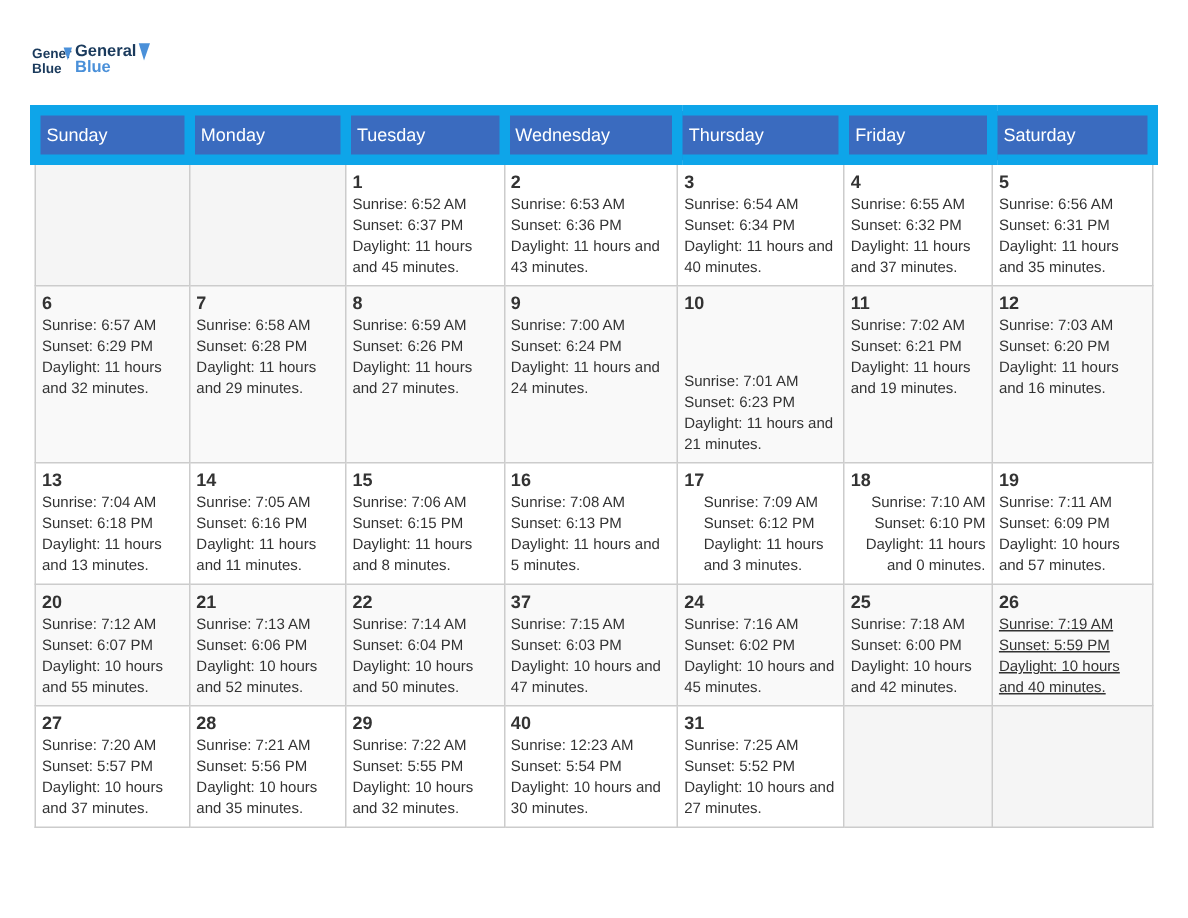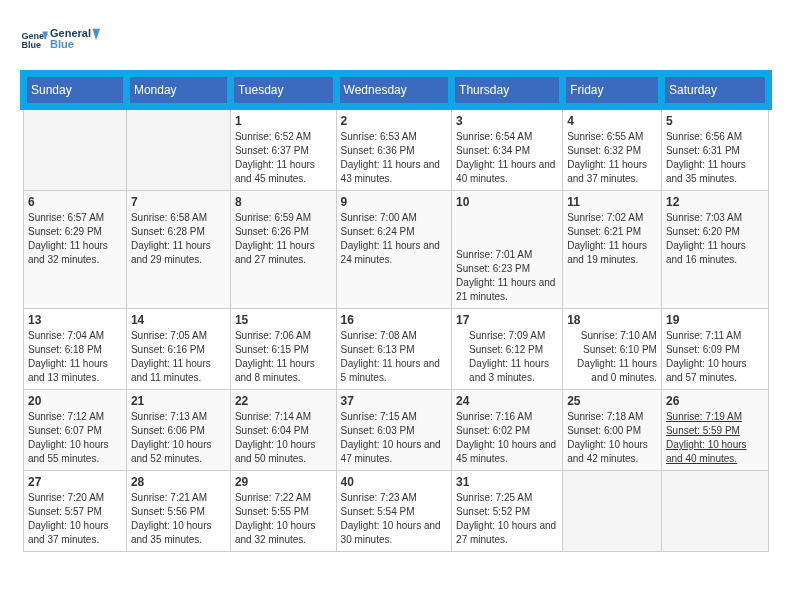--- a/index.html
+++ b/index.html
@@ -296,21 +296,21 @@
 Daylight: 10 hours and 35 minutes.</div>
         </td>
         <td>
           <span class="day-num">29</span>
           <div class="day-info" style="white-space: pre-line;">Sunrise: 7:22 AM
 Sunset: 5:55 PM
 Daylight: 10 hours and 32 minutes.</div>
         </td>
         <td>
           <span class="day-num">40</span>
-          <div class="day-info" style="white-space: pre-line;">Sunrise: 7:23 AM
+          <div class="day-info" style="white-space: pre-line;">Sunrise: 12:23 AM
 Sunset: 5:54 PM
 Daylight: 10 hours and 30 minutes.</div>
         </td>
         <td>
           <span class="day-num">31</span>
           <div class="day-info" style="white-space: pre-line;">Sunrise: 7:25 AM
 Sunset: 5:52 PM
 Daylight: 10 hours and 27 minutes.</div>
         </td>
         <td class="empty-cell"></td>

